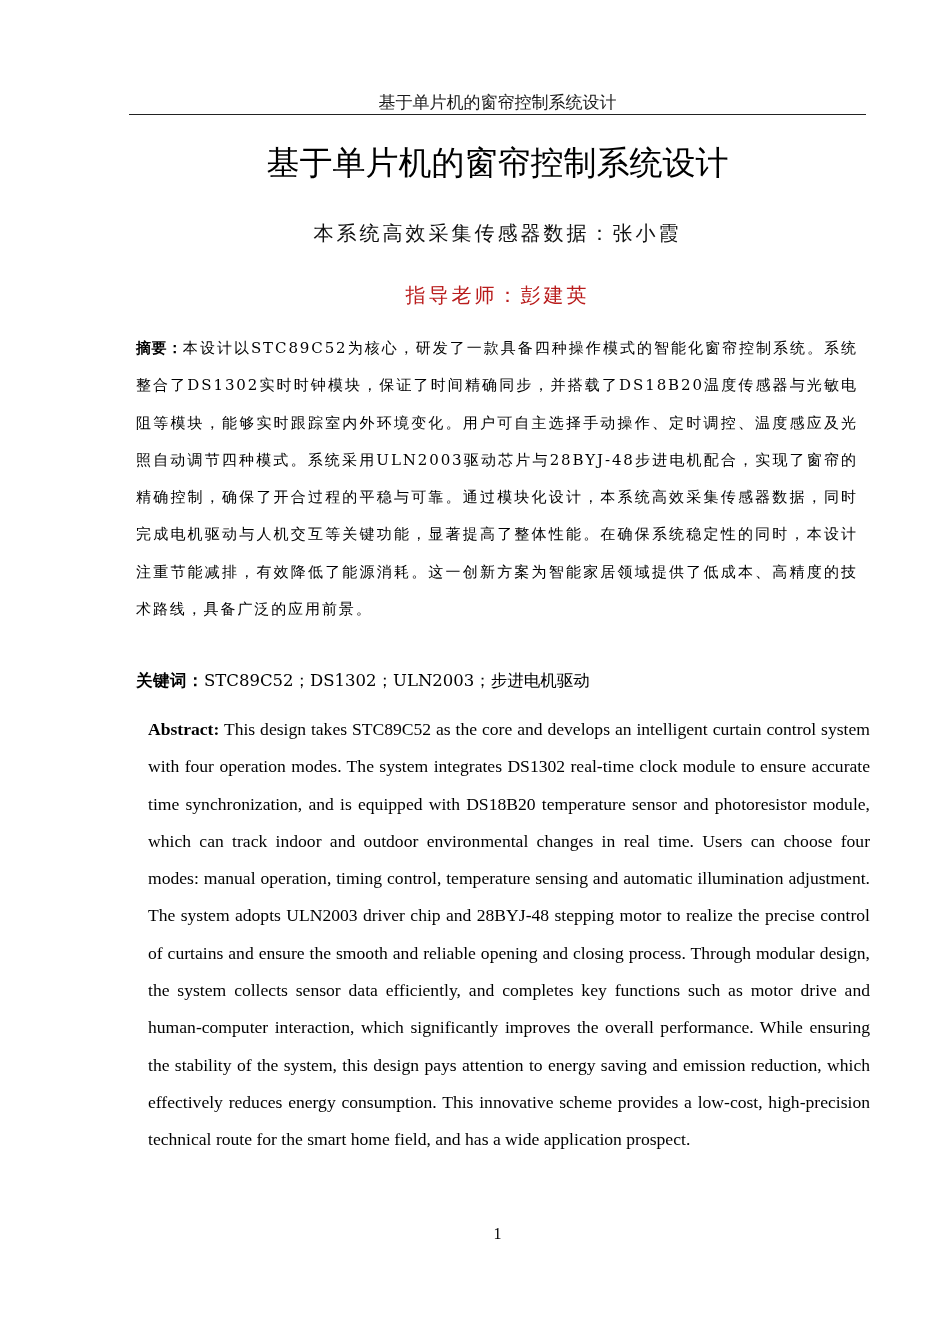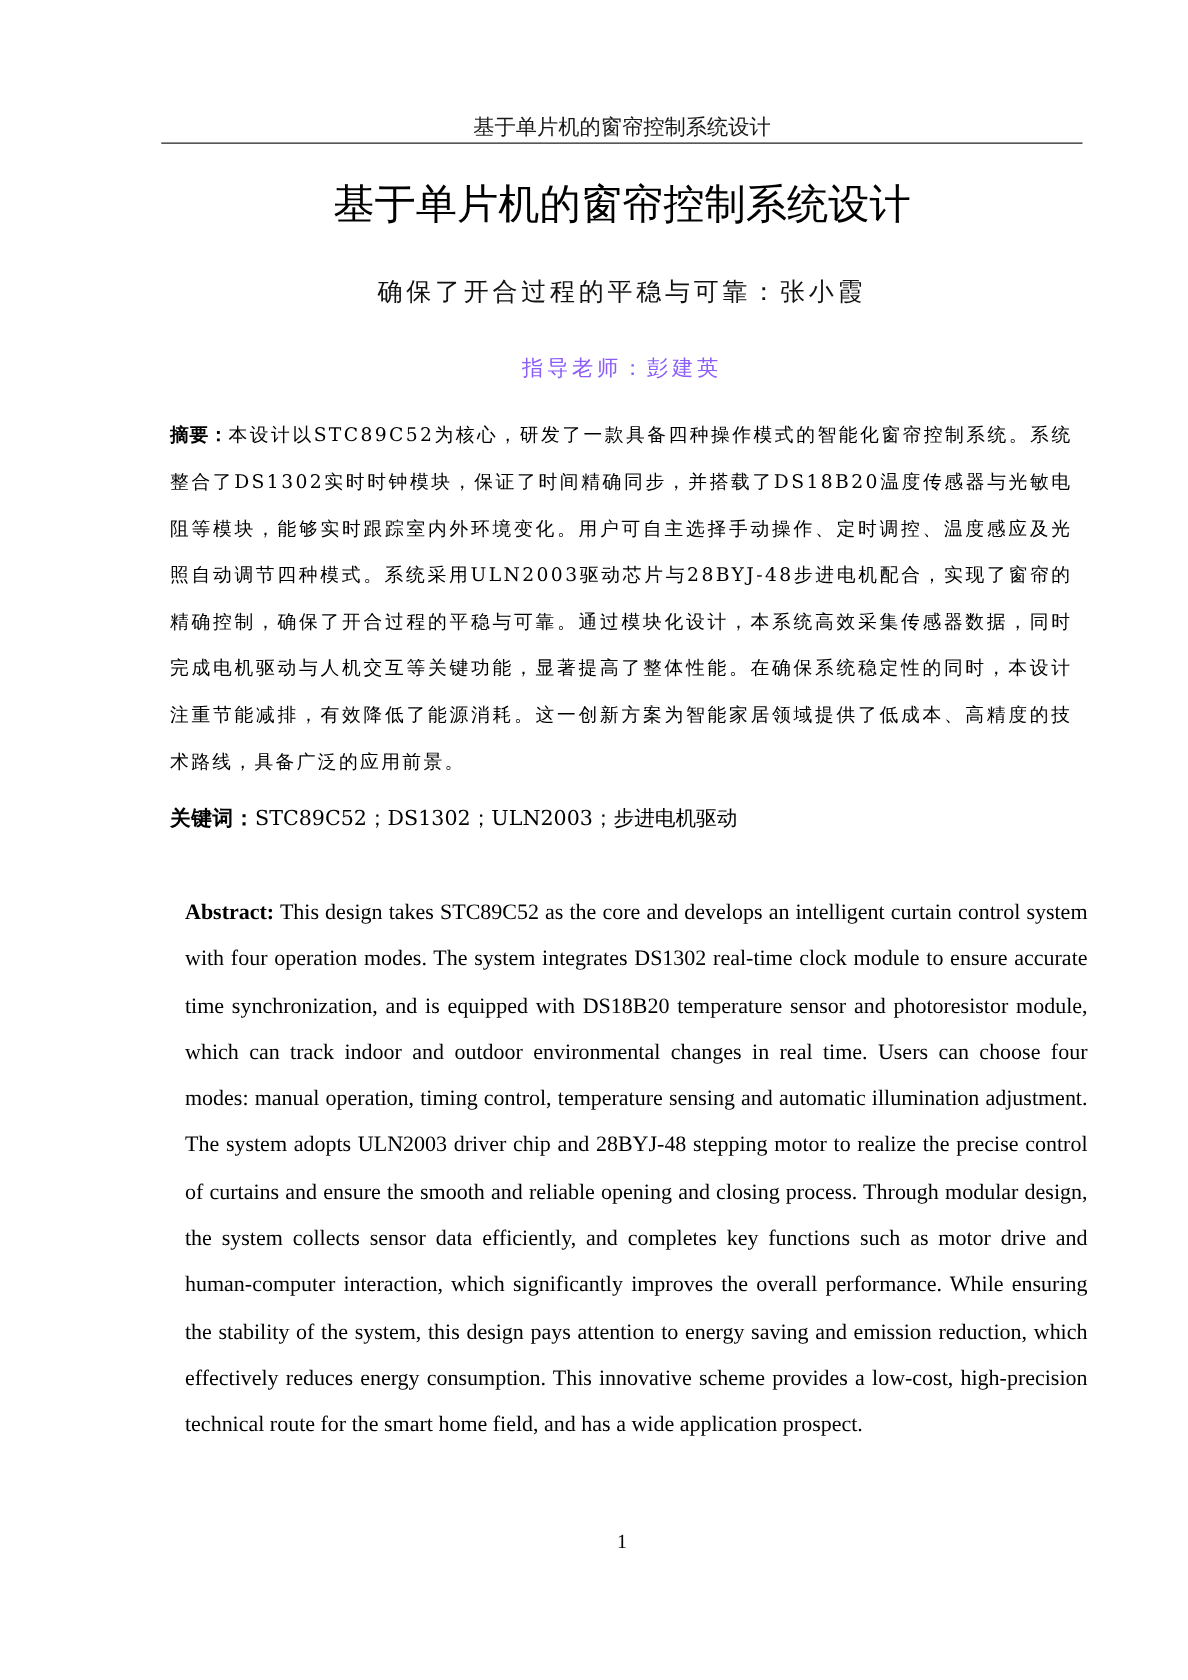--- a/index.html
+++ b/index.html
@@ -59,46 +59,46 @@
       font-family: "DejaVu Sans", "Liberation Sans", sans-serif;
       letter-spacing: 3px;
       color: #111;
     }
     .advisor-line {
       position: absolute;
       left: 129px;
       top: 280px;
       width: 737px;
       text-align: center;
-      font-size: 17px;
+      font-size: 20px;
       line-height: 30px;
       font-family: "DejaVu Sans", "Liberation Sans", sans-serif;
       letter-spacing: 3px;
-      color: #8b5cf6;
+      color: #b91c1c;
     }
     .abstract-cn {
       position: absolute;
       left: 136px;
       top: 330px;
       width: 722px;
       font-size: 15px;
       line-height: 37.3px;
       text-align: justify;
       font-family: "DejaVu Serif", "Liberation Serif", serif;
       letter-spacing: 1.9px;
       margin: 0;
     }
     .label-bold {
       font-weight: bold;
       letter-spacing: 0.5px;
     }
     .keywords {
       position: absolute;
       left: 136px;
-      top: 640px;
+      top: 666px;
       width: 722px;
       font-size: 16.5px;
       line-height: 30px;
       font-family: "DejaVu Serif", "Liberation Serif", serif;
       margin: 0;
     }
     .abstract-en {
       position: absolute;
       left: 136px;
       top: 699px;
@@ -121,21 +121,21 @@
     }
   </style>
 </head>
 <body>
 
 <div class="page-header">基于单片机的窗帘控制系统设计</div>
 <div class="header-rule"></div>
 
 <h1 class="doc-title">基于单片机的窗帘控制系统设计</h1>
 
-<div class="author-line">确保了开合过程的平稳与可靠：张小霞</div>
+<div class="author-line">本系统高效采集传感器数据：张小霞</div>
 
 <div class="advisor-line">指导老师：彭建英</div>
 
 <p class="abstract-cn"><span class="label-bold">摘要：</span><span>本设计以STC89C52为核心，研发了一款具备四种操作模式的智能化窗帘控制系统。系统整合了DS1302实时时钟模块，保证了时间精确同步，并搭载了DS18B20温度传感器与光敏电阻等模块，能够实时跟踪室内外环境变化。用户可自主选择手动操作、定时调控、温度感应及光照自动调节四种模式。系统采用ULN2003驱动芯片与28BYJ-48步进电机配合，实现了窗帘的精确控制，确保了开合过程的平稳与可靠。通过模块化设计，本系统高效采集传感器数据，同时完成电机驱动与人机交互等关键功能，显著提高了整体性能。在确保系统稳定性的同时，本设计注重节能减排，有效降低了能源消耗。这一创新方案为智能家居领域提供了低成本、高精度的技术路线，具备广泛的应用前景。</span></p>
 
 <p class="keywords"><span class="label-bold">关键词：</span><span>STC89C52；DS1302；ULN2003；步进电机驱动</span></p>
 
 <p class="abstract-en"><b>Abstract:</b><span> This design takes STC89C52 as the core and develops an intelligent curtain control system with four operation modes. The system integrates DS1302 real-time clock module to ensure accurate time synchronization, and is equipped with DS18B20 temperature sensor and photoresistor module, which can track indoor and outdoor environmental changes in real time. Users can choose four modes: manual operation, timing control, temperature sensing and automatic illumination adjustment. The system adopts ULN2003 driver chip and 28BYJ-48 stepping motor to realize the precise control of curtains and ensure the smooth and reliable opening and closing process. Through modular design, the system collects sensor data efficiently, and completes key functions such as motor drive and human-computer interaction, which significantly improves the overall performance. While ensuring the stability of the system, this design pays attention to energy saving and emission reduction, which effectively reduces energy consumption. This innovative scheme provides a low-cost, high-precision technical route for the smart home field, and has a wide application prospect.</span></p>
 
 <div class="page-number">1</div>

